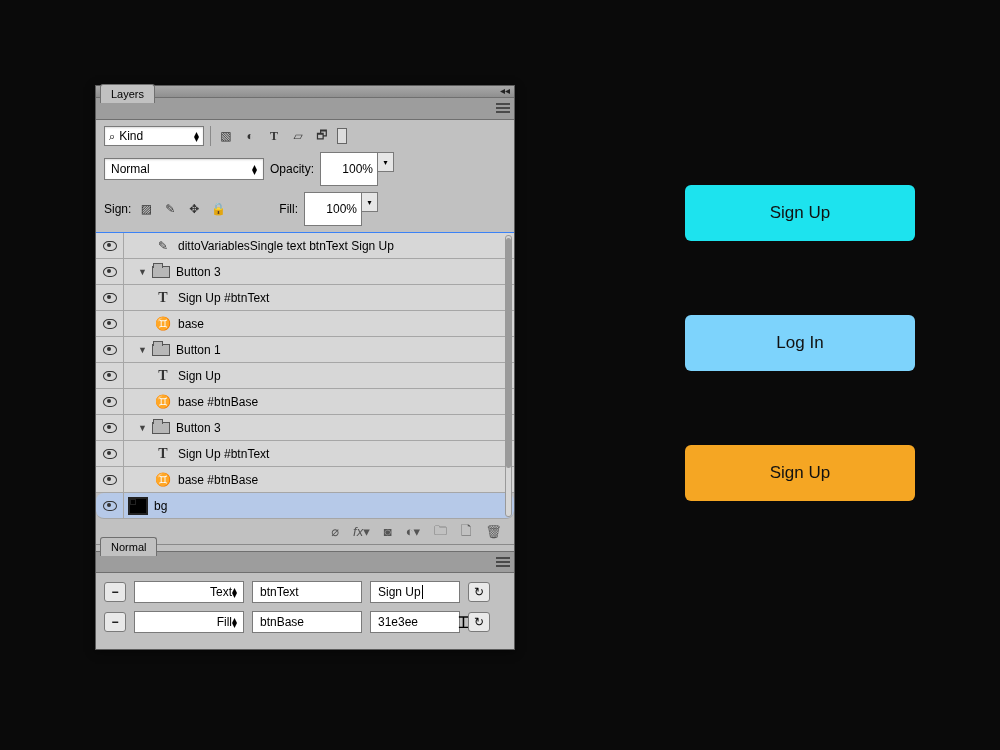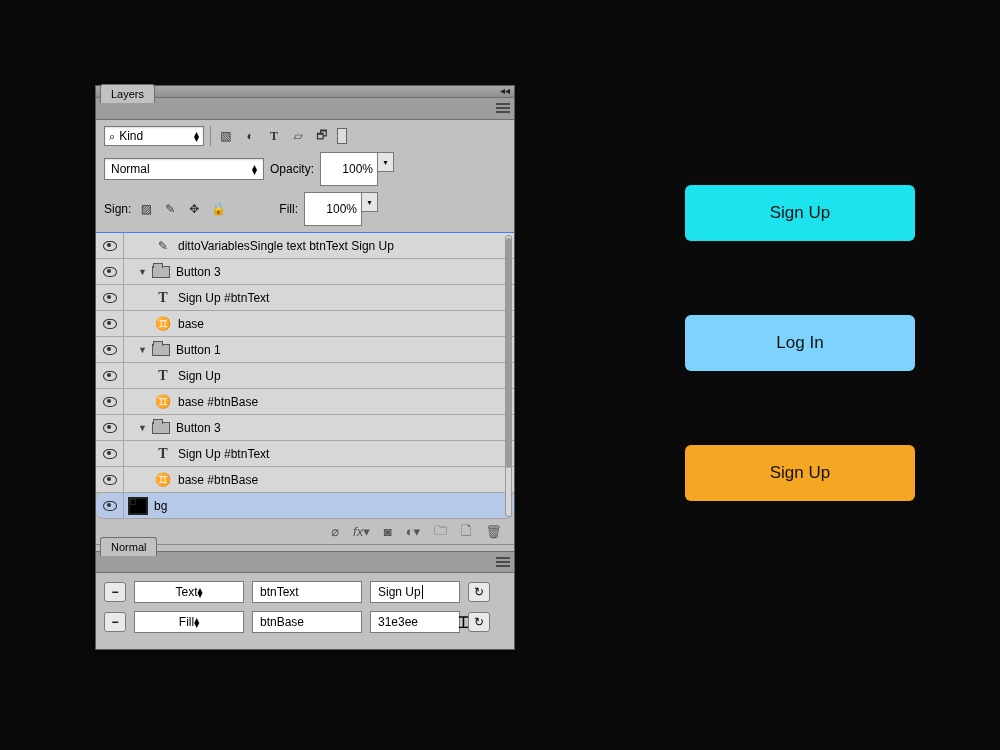--- a/index.html
+++ b/index.html
@@ -165,21 +165,21 @@
   
   .ditto-body { padding: 8px; }
   .ditto-row { display:flex; align-items:center; gap:8px; margin-bottom:8px; }
   .minus-btn {
     width:22px; height:20px; border:1px solid #7a7a7a; background:#e9e9e9;
     display:flex; align-items:center; justify-content:center; border-radius:3px;
     font-weight:bold;
   }
   .type-select {
     width:110px; height:22px; background:#fff; border:1px solid #7a7a7a;
-    display:flex; align-items:center; justify-content:center; padding:0 6px;
+    display:flex; align-items:center; justify-content:flex-end; padding:0 6px;
   }
   .ditto-input {
     height:22px; background:#fff; border:1px solid #7a7a7a; padding:0 7px;
     display:flex; align-items:center; font-size:12px;
   }
   .name-input { width:110px; }
   .val-input { width:90px; position:relative; }
   .refresh-btn {
     width:22px; height:20px; border:1px solid #7a7a7a; background:#e9e9e9;
     display:flex; align-items:center; justify-content:center; border-radius:3px;

